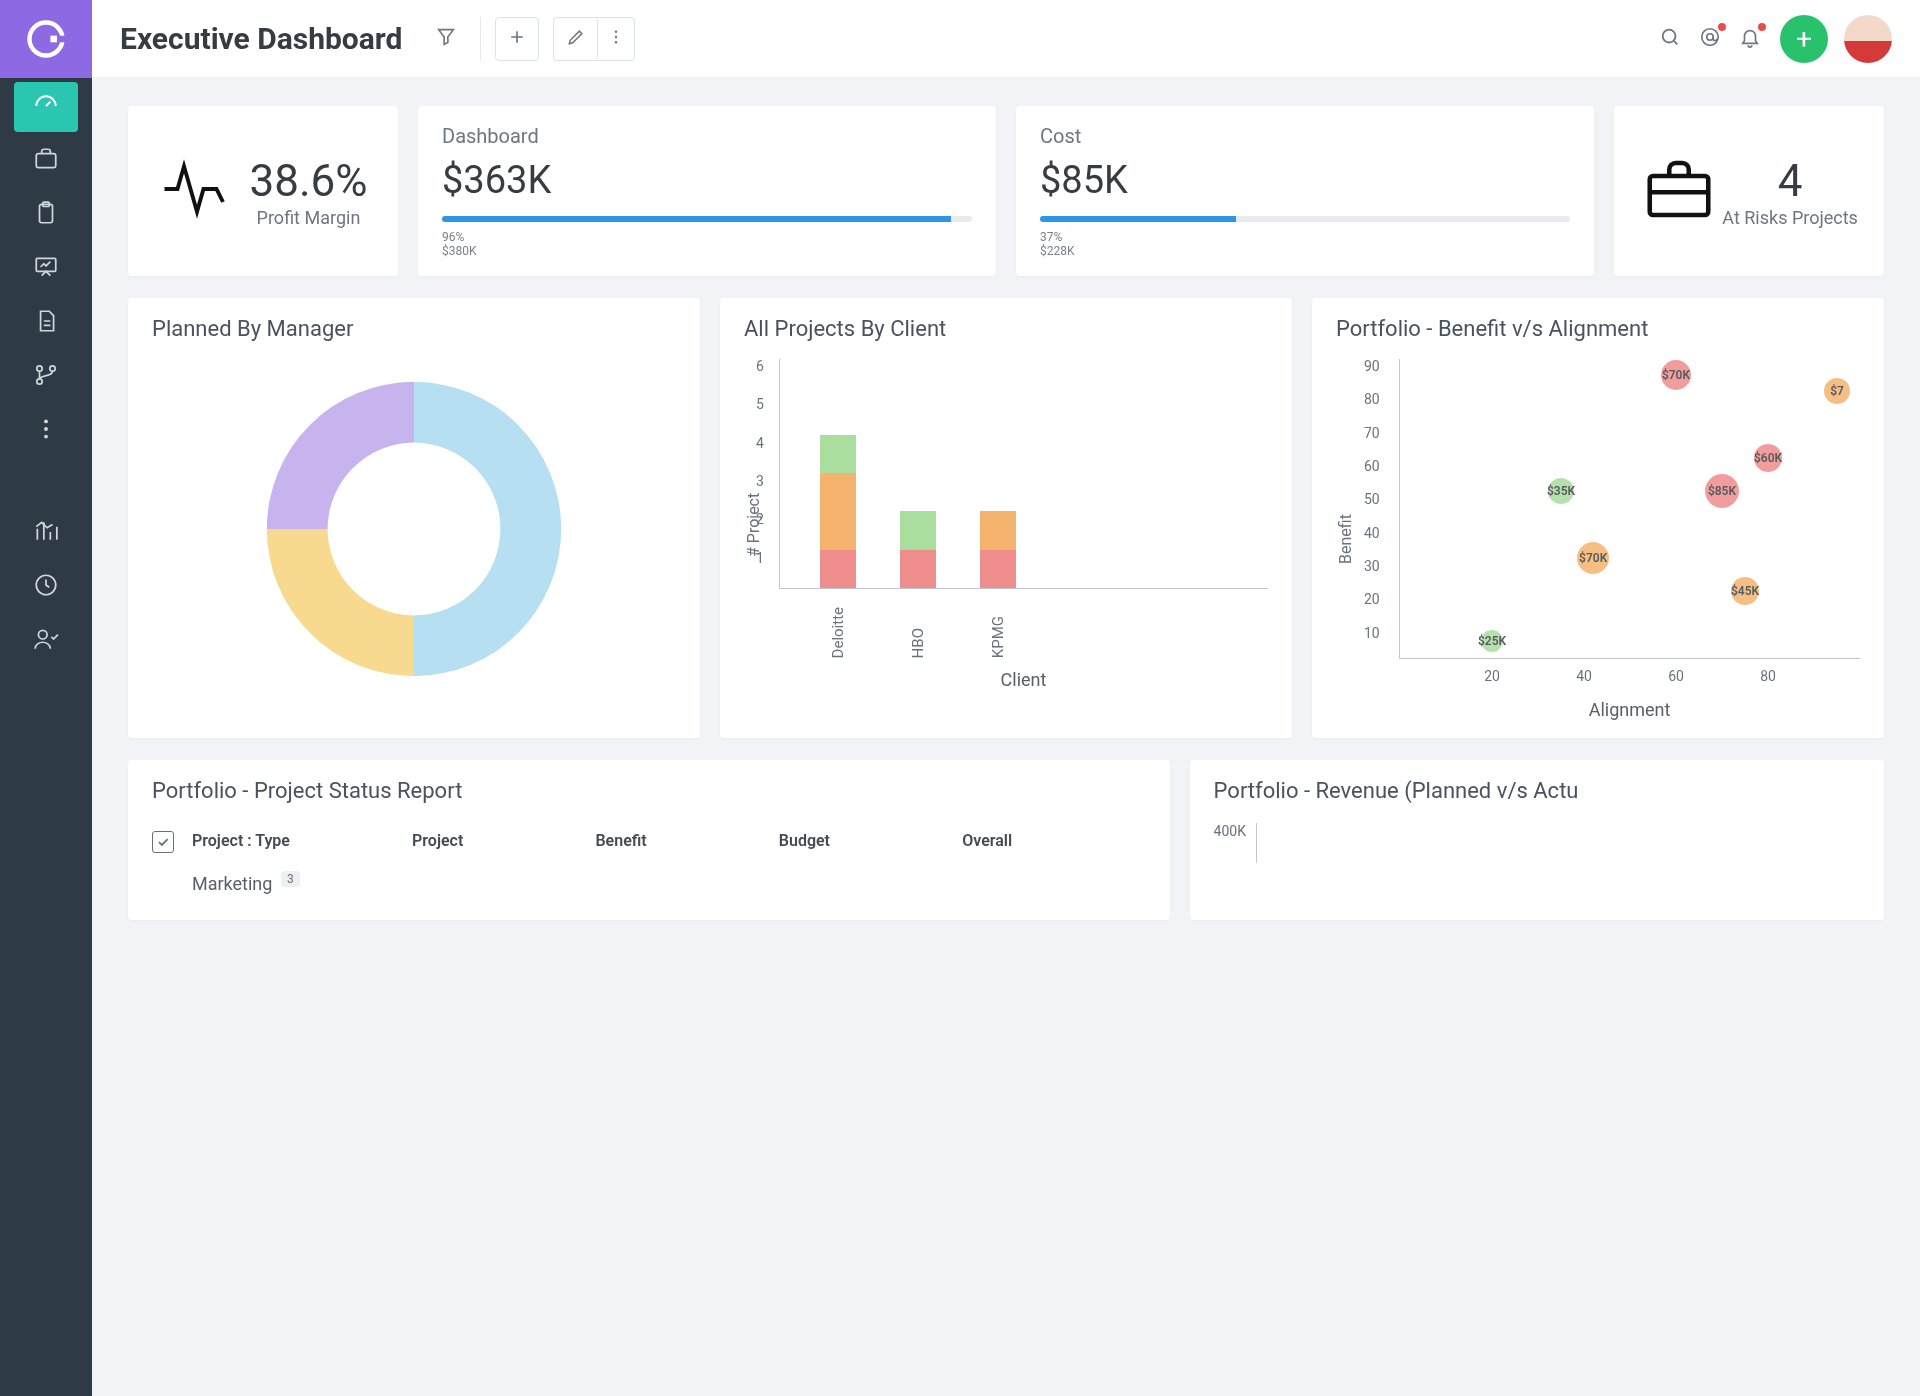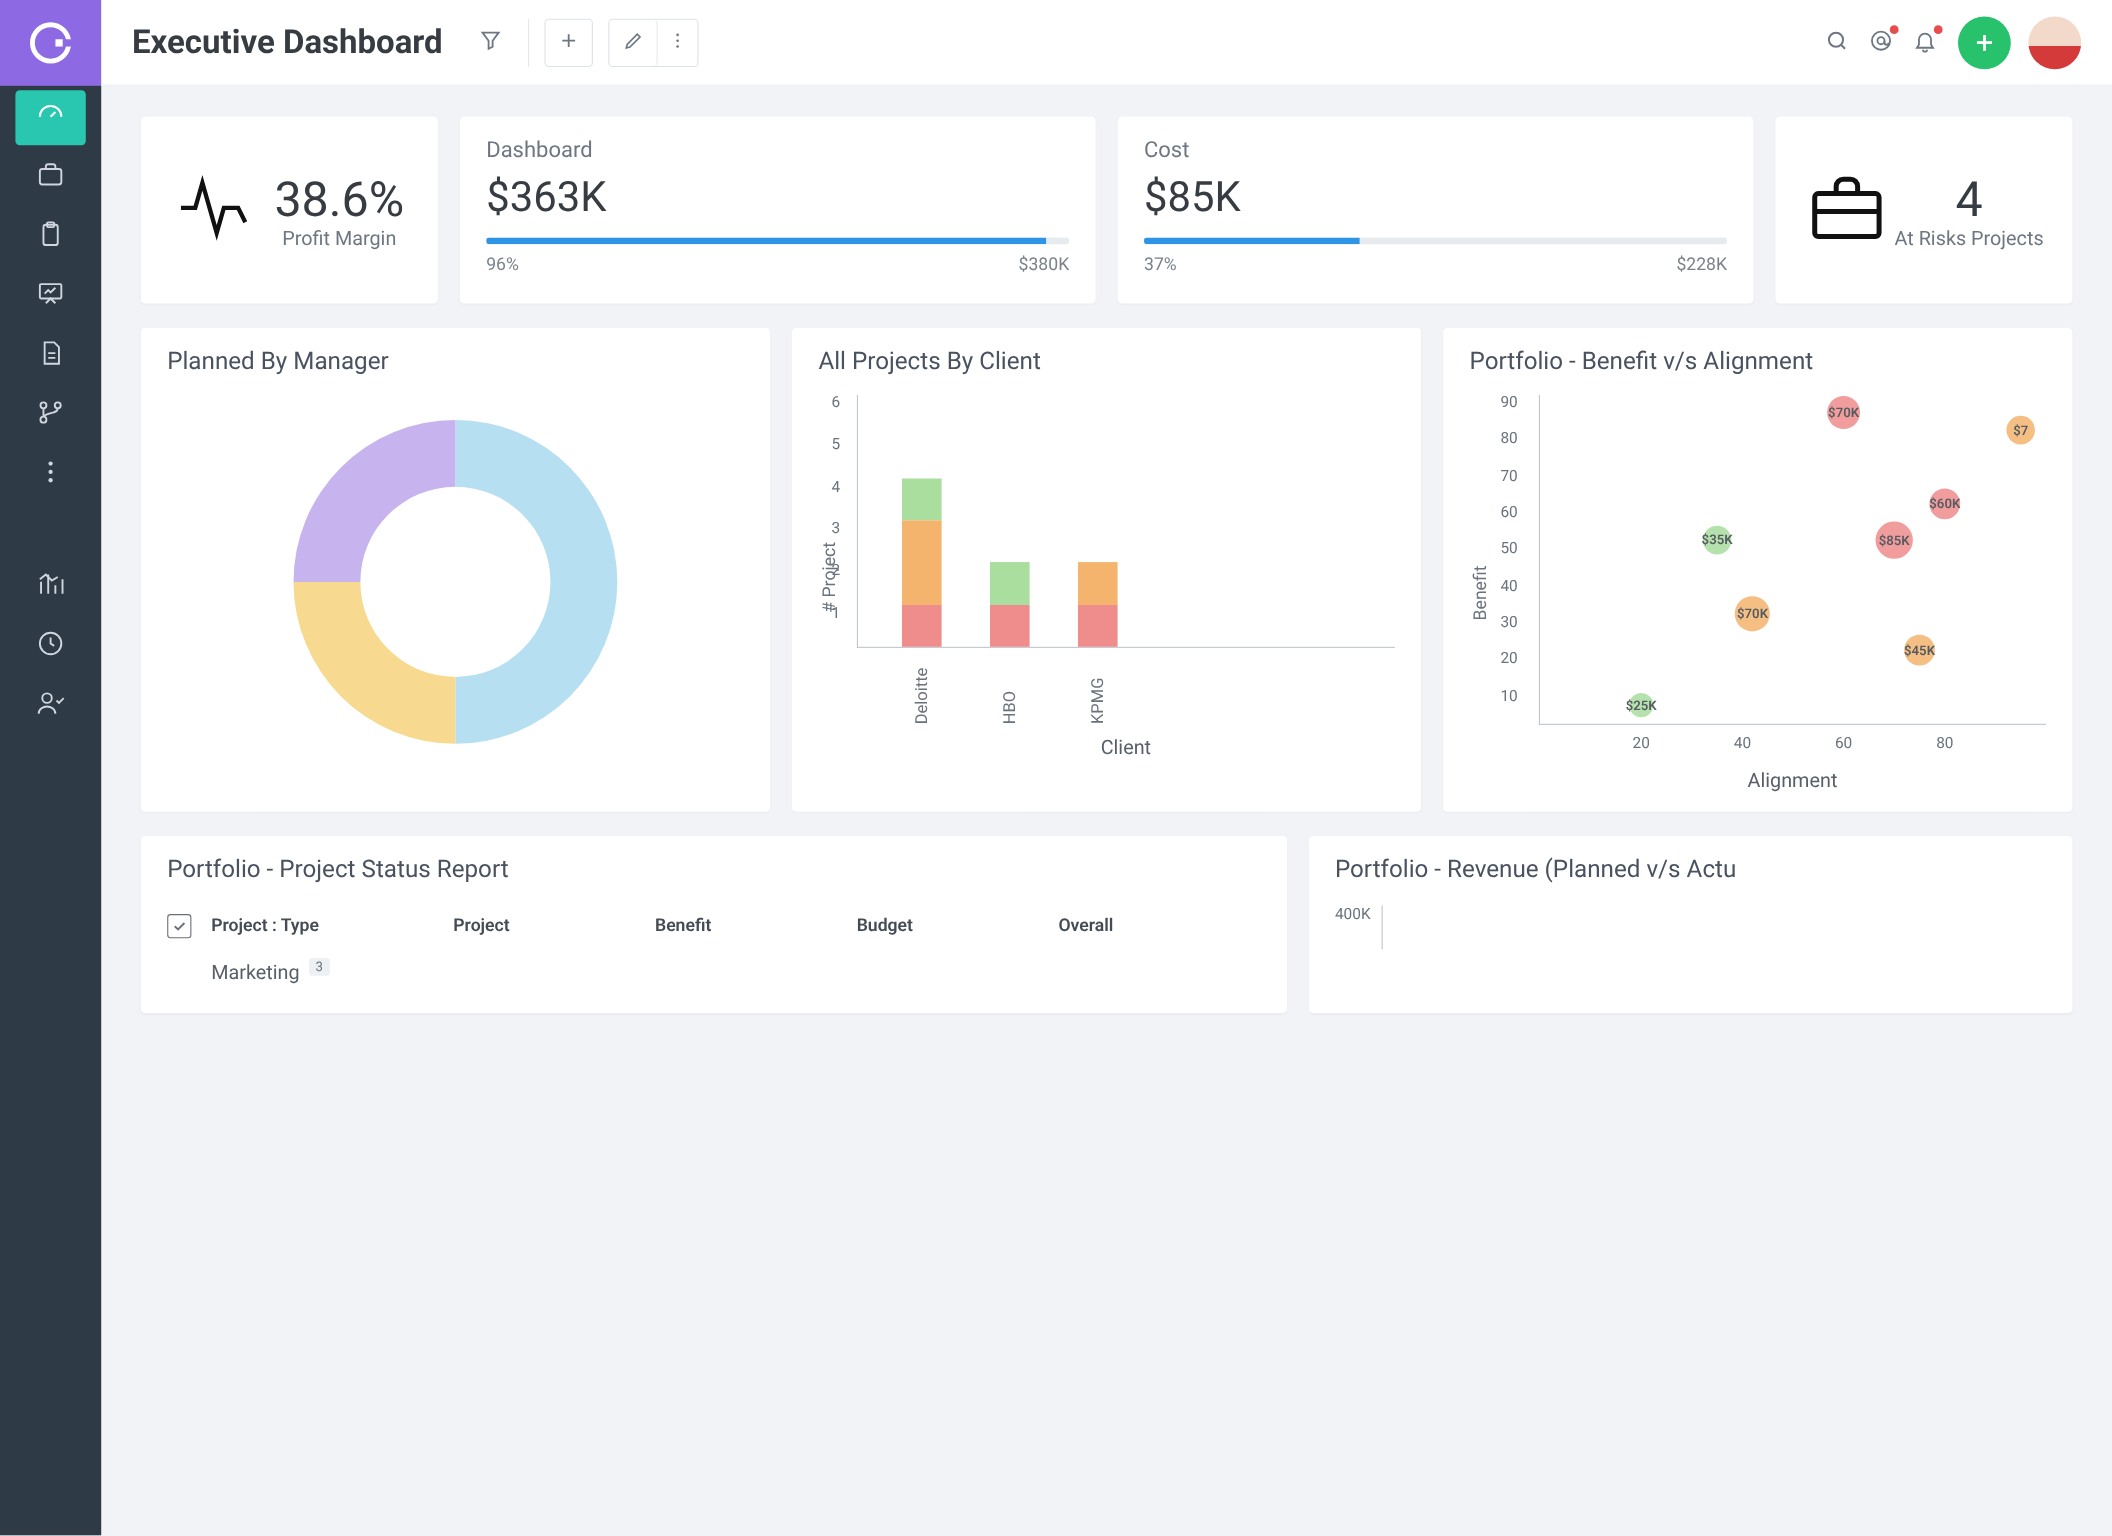--- a/index.html
+++ b/index.html
@@ -26,21 +26,21 @@
 .content{ padding:28px 36px; }
 .row{ display:grid; gap:20px; margin-bottom:22px;}
 .row.kpi{ grid-template-columns: 270px 1fr 1fr 270px;}
 .card{ background:#fff; border-radius:4px; padding:18px 24px; box-shadow:0 1px 2px rgba(0,0,0,.03);}
 .kpi-title{ font-size:20px; color:#6e7681; margin-bottom:10px;}
 .kpi-value{ font-size:38px; font-weight:400; color:#373c43;}
 .kpi-big{ font-size:44px;}
 .kpi-sub{ font-size:18px; color:#6e7681;}
 .progress-bar{ height:6px; background:#e7ebef; border-radius:3px; margin-top:14px; overflow:hidden;}
 .progress-bar > div{ height:100%; background:#2e95e6;}
-.progress-meta{ display:flex; justify-content:space-between; font-size:16px; color:#7a828b; margin-top:8px;}
+.progress-meta{ display:flex; justify-content:flex-start; font-size:12px; color:#7a828b; margin-top:8px;flex-direction:column;}
 .kpi-center{ display:flex; align-items:center; justify-content:space-around; height:170px;}
 .kpi-icon svg{ width:78px; height:78px; color:#111;}
 .kpi-stack{text-align:center;}
 .row.charts{ grid-template-columns: 1fr 1fr 1fr;}
 .chart-title{ font-size:22px; color:#4a5260; margin-bottom:18px;}
 .donut-wrap{display:flex;align-items:center;justify-content:center;padding:10px 0;}
 .barchart{display:flex; gap:16px;}
 .axis-label-y{ writing-mode:vertical-rl; transform:rotate(180deg); font-size:16px; color:#6a727c; text-align:center;}
 .bars-area{flex:1; display:flex; flex-direction:column;}
 .bars-plot{ position:relative; height:230px; border-left:1px solid #bfc6ce; border-bottom:1px solid #bfc6ce; }

